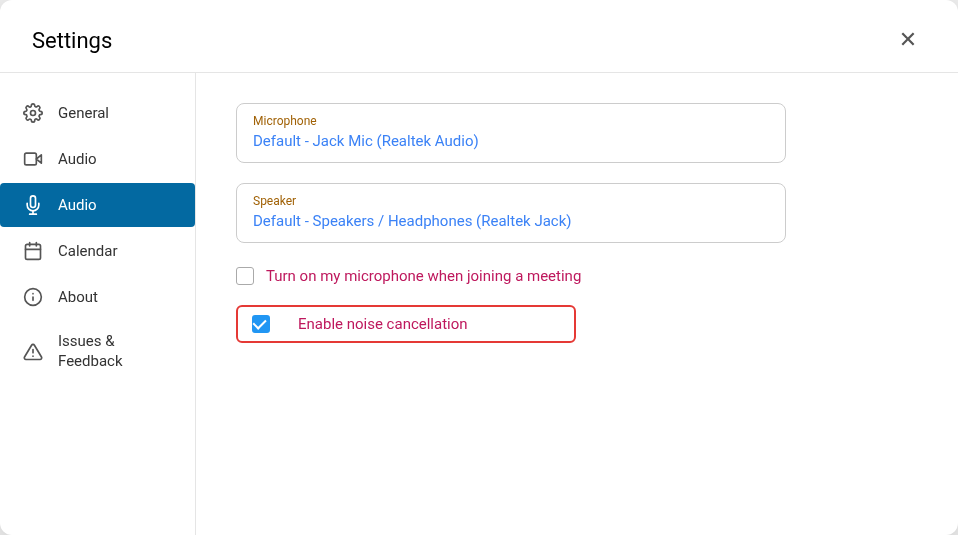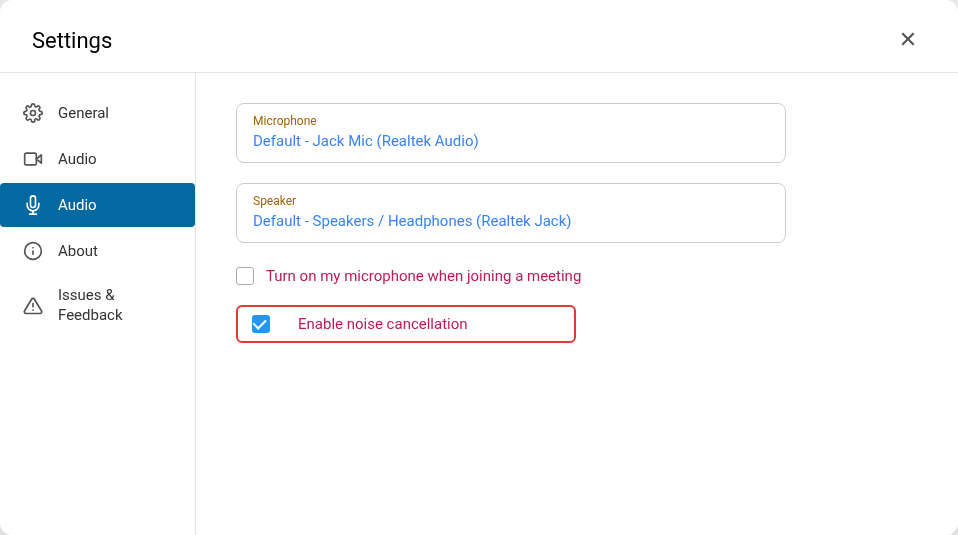--- a/index.html
+++ b/index.html
@@ -208,20 +208,31 @@
           <svg width="20" height="20" viewBox="0 0 24 24" fill="none" stroke="currentColor" stroke-width="2" stroke-linecap="round" stroke-linejoin="round">
             <path d="M12 1a3 3 0 0 0-3 3v8a3 3 0 0 0 6 0V4a3 3 0 0 0-3-3z"></path>
             <path d="M19 10v2a7 7 0 0 1-14 0v-2"></path>
             <line x1="12" y1="19" x2="12" y2="23"></line>
             <line x1="8" y1="23" x2="16" y2="23"></line>
           </svg>
         </span>
         <span class="sidebar-label">Audio</span>
       </div>
 
+      <div class="sidebar-item">
+        <span class="sidebar-icon">
+          <svg width="20" height="20" viewBox="0 0 24 24" fill="none" stroke="currentColor" stroke-width="2" stroke-linecap="round" stroke-linejoin="round">
+            <rect x="3" y="4" width="18" height="18" rx="2" ry="2"></rect>
+            <line x1="16" y1="2" x2="16" y2="6"></line>
+            <line x1="8" y1="2" x2="8" y2="6"></line>
+            <line x1="3" y1="10" x2="21" y2="10"></line>
+          </svg>
+        </span>
+        <span class="sidebar-label">Calendar</span>
+      </div>
 
       <div class="sidebar-item">
         <span class="sidebar-icon">
           <svg width="20" height="20" viewBox="0 0 24 24" fill="none" stroke="currentColor" stroke-width="2" stroke-linecap="round" stroke-linejoin="round">
             <circle cx="12" cy="12" r="10"></circle>
             <line x1="12" y1="8" x2="12" y2="8"></line>
             <line x1="12" y1="12" x2="12" y2="16"></line>
           </svg>
         </span>
         <span class="sidebar-label">About</span>

